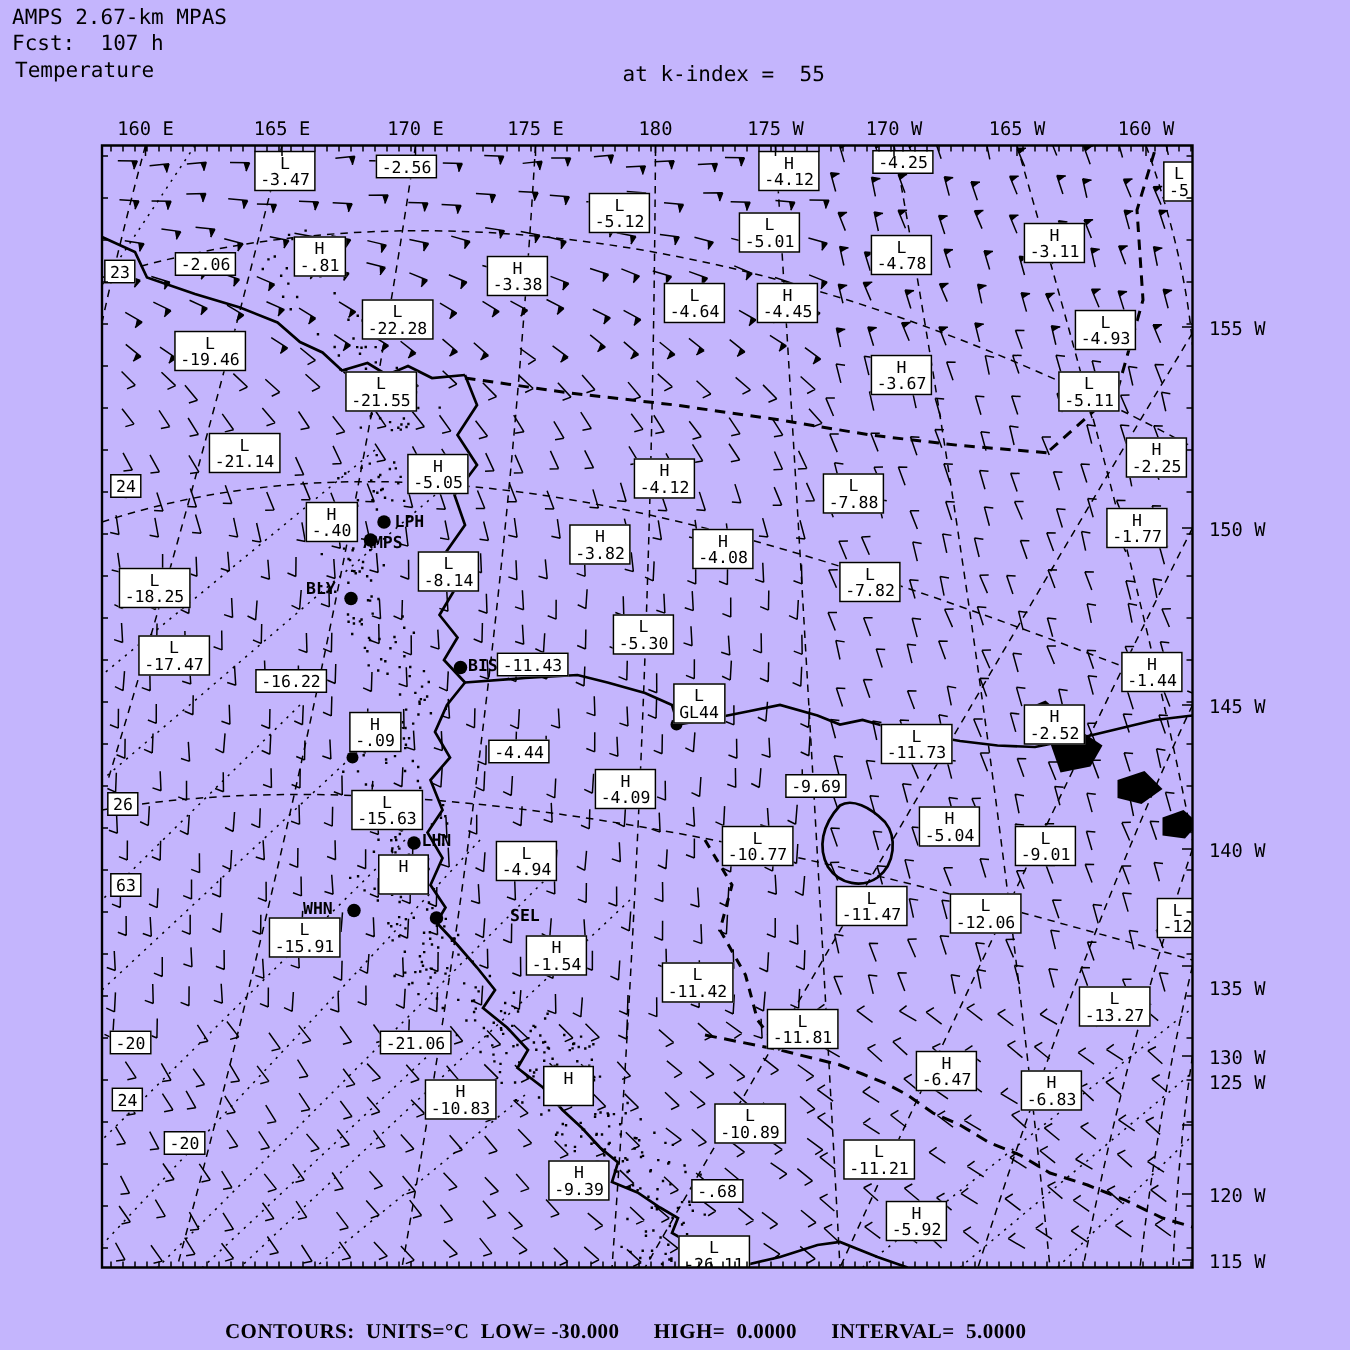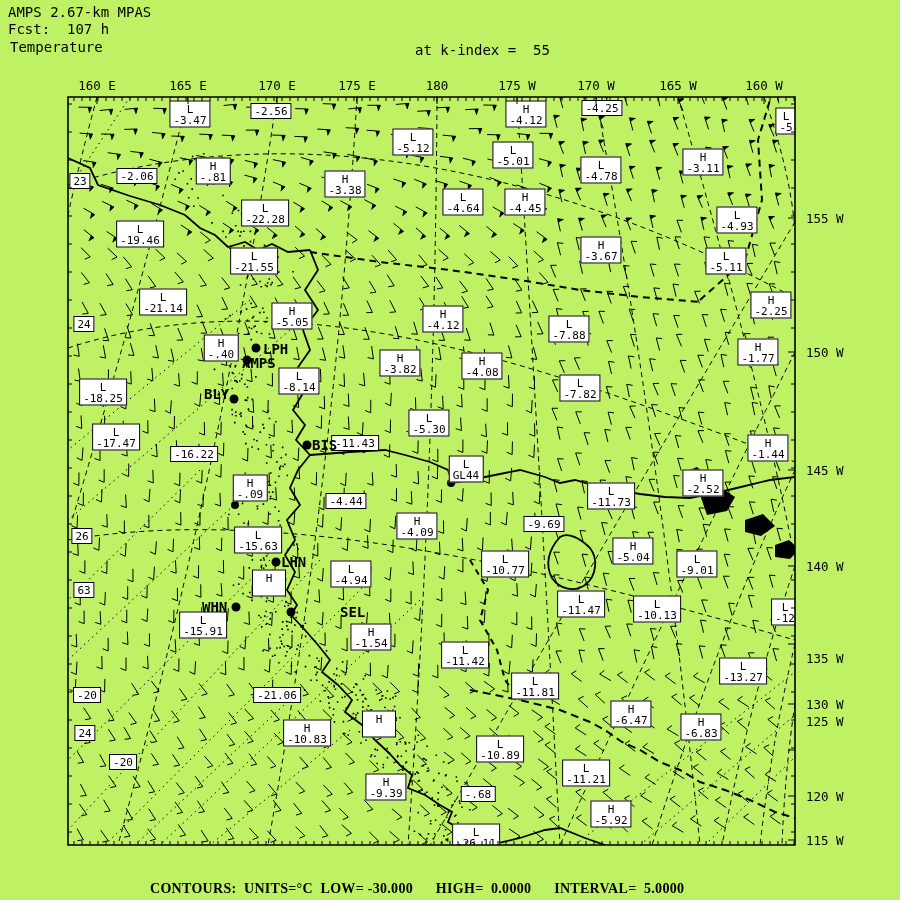--- a/index.html
+++ b/index.html
@@ -1,26 +1,26 @@
 <!DOCTYPE html>
 <html><head>
 <meta charset="utf-8">
 <style>
   html,body{margin:0;padding:0;background:#fff;}
-  #page{position:relative;width:900px;height:900px;background:#bef264;overflow:hidden;
+  #page{position:relative;width:900px;height:900px;background:#c4b5fd;overflow:hidden;
         font-family:"DejaVu Sans Mono",monospace;color:#000;}
   .hdr{position:absolute;font-size:14px;white-space:pre;letter-spacing:0px;}
   .axlab{position:absolute;font-size:12.5px;white-space:pre;transform:translate(-50%,0);}
   .rlab{position:absolute;font-size:12.5px;white-space:pre;}
   #maparea{position:absolute;left:68px;top:97px;width:727px;height:748px;overflow:hidden;}
   #mapsvg{position:absolute;left:0;top:0;}
   .xbox{position:absolute;transform:translate(-50%,-50%);border:1px solid #000;background:#fff;
         text-align:center;font-size:11px;line-height:11px;padding:2px 3px 1px 3px;white-space:pre;}
   .xbox .lt{display:block;font-size:11px;}
-  .stn{position:absolute;font-size:14px;font-weight:bold;white-space:pre;}
+  .stn{position:absolute;font-size:11px;font-weight:bold;white-space:pre;}
   #footer{position:absolute;top:881px;left:150px;font-family:"Liberation Serif",serif;
           font-weight:bold;font-size:14px;white-space:pre;letter-spacing:.3px;}
 </style>
 </head>
 <body>
 
 <div id="page">
   <div class="hdr" style="left:8px;top:4px">AMPS 2.67-km MPAS</div>
   <div class="hdr" style="left:8px;top:21px">Fcst:  107 h</div>
   <div class="hdr" style="left:10px;top:39px">Temperature</div>
@@ -162,21 +162,21 @@
         <div class="xbox" style="left: 349px; top: 429px;"><span class="lt">H</span><span>-4.09</span></div>
         <div class="xbox" style="left: 278px; top: 404px;"><span>-4.44</span></div>
         <div class="xbox" style="left: 283px; top: 477px;"><span class="lt">L</span><span>-4.94</span></div>
         <div class="xbox" style="left: 303px; top: 540px;"><span class="lt">H</span><span>-1.54</span></div>
         <div class="xbox" style="left: 397px; top: 558px;"><span class="lt">L</span><span>-11.42</span></div>
         <div class="xbox" style="left: 543px; top: 399px;"><span class="lt">L</span><span>-11.73</span></div>
         <div class="xbox" style="left: 635px; top: 386px;"><span class="lt">H</span><span>-2.52</span></div>
         <div class="xbox" style="left: 565px; top: 454px;"><span class="lt">H</span><span>-5.04</span></div>
         <div class="xbox" style="left: 629px; top: 467px;"><span class="lt">L</span><span>-9.01</span></div>
         <div class="xbox" style="left: 513px; top: 507px;"><span class="lt">L</span><span>-11.47</span></div>
-        <div class="xbox" style="left: 589px; top: 512px;"><span class="lt">L</span><span>-10.13</span></div>
+        <div class="xbox" style="left: 589px; top: 512px;"><span class="lt">L</span><span>-12.06</span></div>
         <div class="xbox" style="left: 717px; top: 515px;"><span class="lt">L</span><span>-12</span></div>
         <div class="xbox" style="left: 675px; top: 574px;"><span class="lt">L</span><span>-13.27</span></div>
         <div class="xbox" style="left: 467px; top: 589px;"><span class="lt">L</span><span>-11.81</span></div>
         <div class="xbox" style="left: 19px; top: 598px;"><span>-20</span></div>
         <div class="xbox" style="left: 17px; top: 636px;"><span>24</span></div>
         <div class="xbox" style="left: 55px; top: 665px;"><span>-20</span></div>
         <div class="xbox" style="left: 209px; top: 598px;"><span>-21.06</span></div>
         <div class="xbox" style="left: 239px; top: 636px;"><span class="lt">H</span><span>-10.83</span></div>
         <div class="xbox" style="left: 311px; top: 627px; min-width: 26px; min-height: 22px;"><span class="lt">H</span></div>
         <div class="xbox" style="left: 318px; top: 690px;"><span class="lt">H</span><span>-9.39</span></div>

